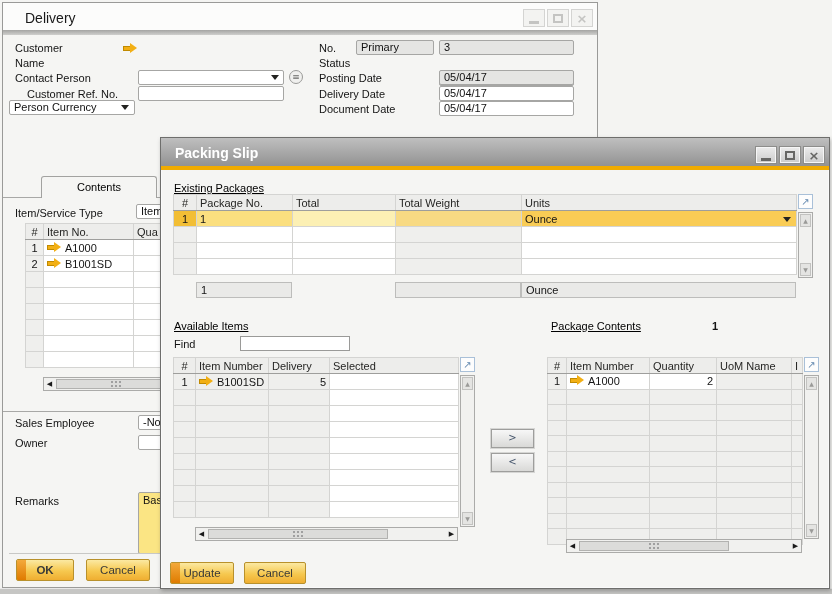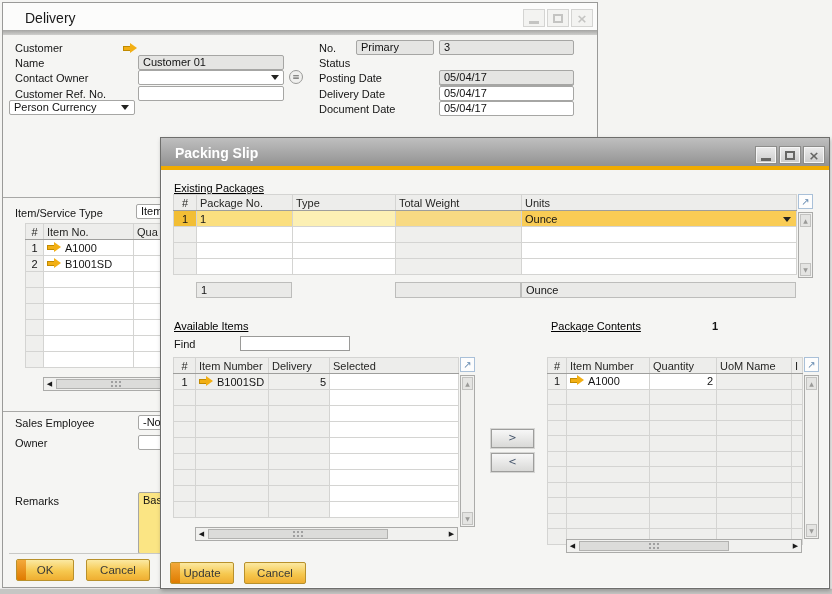--- a/index.html
+++ b/index.html
@@ -102,28 +102,27 @@
     </div>
     <div class="stripe"></div>
 
     <span class="lbl" style="left:12px;top:39px;">Customer</span>
     <span class="link-arrow" style="left:120px;top:40px;">
         <i></i>
         <b></b>
       </span>
 
     <span class="lbl" style="left:12px;top:54px;">Name</span>
-    <div class="box gray" style="left:135px;top:52px;width:146px;">Customer 01</div>
-
-    <span class="lbl" style="left:12px;top:69px;">Contact Owner</span>
+
+    <span class="lbl" style="left:12px;top:69px;">Contact Person</span>
     <div class="box" style="left:135px;top:67px;width:146px;"></div>
     <span class="dd-arrow" style="left:268px;top:72px;"></span>
     <span class="circle-icon" style="left:286px;top:67px;">≡</span>
 
-    <span class="lbl" style="left:12px;top:85px;">Customer Ref. No.</span>
+    <span class="lbl" style="left:24px;top:85px;">Customer Ref. No.</span>
     <div class="box" style="left:135px;top:83px;width:146px;"></div>
 
     <div class="box" style="left:6px;top:97px;width:126px;">Person Currency</div>
     <span class="dd-arrow" style="left:118px;top:102px;"></span>
 
     <span class="lbl" style="left:316px;top:39px;">No.</span>
     <div class="box gray" style="left:353px;top:37px;width:78px;">Primary</div>
     <div class="box gray" style="left:436px;top:37px;width:135px;">3</div>
 
     <span class="lbl" style="left:316px;top:54px;">Status</span>
@@ -131,20 +130,21 @@
 
     <span class="lbl" style="left:316px;top:69px;">Posting Date</span>
     <div class="box gray" style="left:436px;top:67px;width:135px;">05/04/17</div>
 
     <span class="lbl" style="left:316px;top:85px;">Delivery Date</span>
     <div class="box" style="left:436px;top:83px;width:135px;">05/04/17</div>
 
     <span class="lbl" style="left:316px;top:100px;">Document Date</span>
     <div class="box" style="left:436px;top:98px;width:135px;">05/04/17</div>
 
+    <div class="tab" style="left:38px;top:173px;width:116px;">Contents</div>
     <div class="tab" style="left:157px;top:173px;width:40px;"></div>
     <div class="hline" style="left:0;top:194px;width:594px;"></div>
 
     <span class="lbl" style="left:12px;top:204px;">Item/Service Type</span>
     <div class="box" style="left:133px;top:201px;width:80px;">Item</div>
 
     <table class="grid" style="left:22px;top:220px;width:190px;">
       <colgroup>
           <col style="width:18px">
           <col style="width:90px">
@@ -213,21 +213,21 @@
     <div class="box" style="left:135px;top:412px;width:90px;">-No</div>
 
     <span class="lbl" style="left:12px;top:434px;">Owner</span>
     <div class="box" style="left:135px;top:432px;width:90px;"></div>
 
     <span class="lbl" style="left:12px;top:492px;">Remarks</span>
     <div class="box" style="left:135px;top:489px;width:75px;height:62px;background:#FBE584;line-height:14px;">Bas</div>
 
     <div class="hline" style="left:6px;top:550px;width:582px;border-top-color:#C8C8C6;"></div>
 
-    <div class="gold-btn" style="left:13px;top:556px;width:58px;"><span class="marker"></span><span>OK</span></div>
+    <div class="gold-btn" style="left:13px;top:556px;width:58px;font-weight:bold;"><span class="marker"></span><span>OK</span></div>
     <div class="gold-btn" style="left:83px;top:556px;width:64px;"><span>Cancel</span></div>
   </div>
 
   <div class="window packing">
     <div class="titlebar">
       <span class="title-text">Packing Slip</span>
       <div class="win-controls">
         <div class="win-btn">
             <span class="glyph-min"></span>
           </div>
@@ -248,21 +248,21 @@
           <col style="width:23px">
           <col style="width:96px">
           <col style="width:103px">
           <col style="width:126px">
           <col style="width:275px">
         </colgroup>
       <tbody>
           <tr>
         <th class="ctr">#</th>
         <th>Package No.</th>
-        <th>Type</th>
+        <th>Total</th>
         <th>Total Weight</th>
         <th>Units</th>
       </tr>
       <tr>
         <td class="ctr sel-num">1</td>
         <td class="sel-cell">1</td>
         <td class="sel-type"></td>
         <td class="sel-wt"></td>
         <td class="sel-units"><span>Ounce</span><span class="dd-arrow" style="right:5px;top:6px;left:auto;"></span></td>
       </tr>

